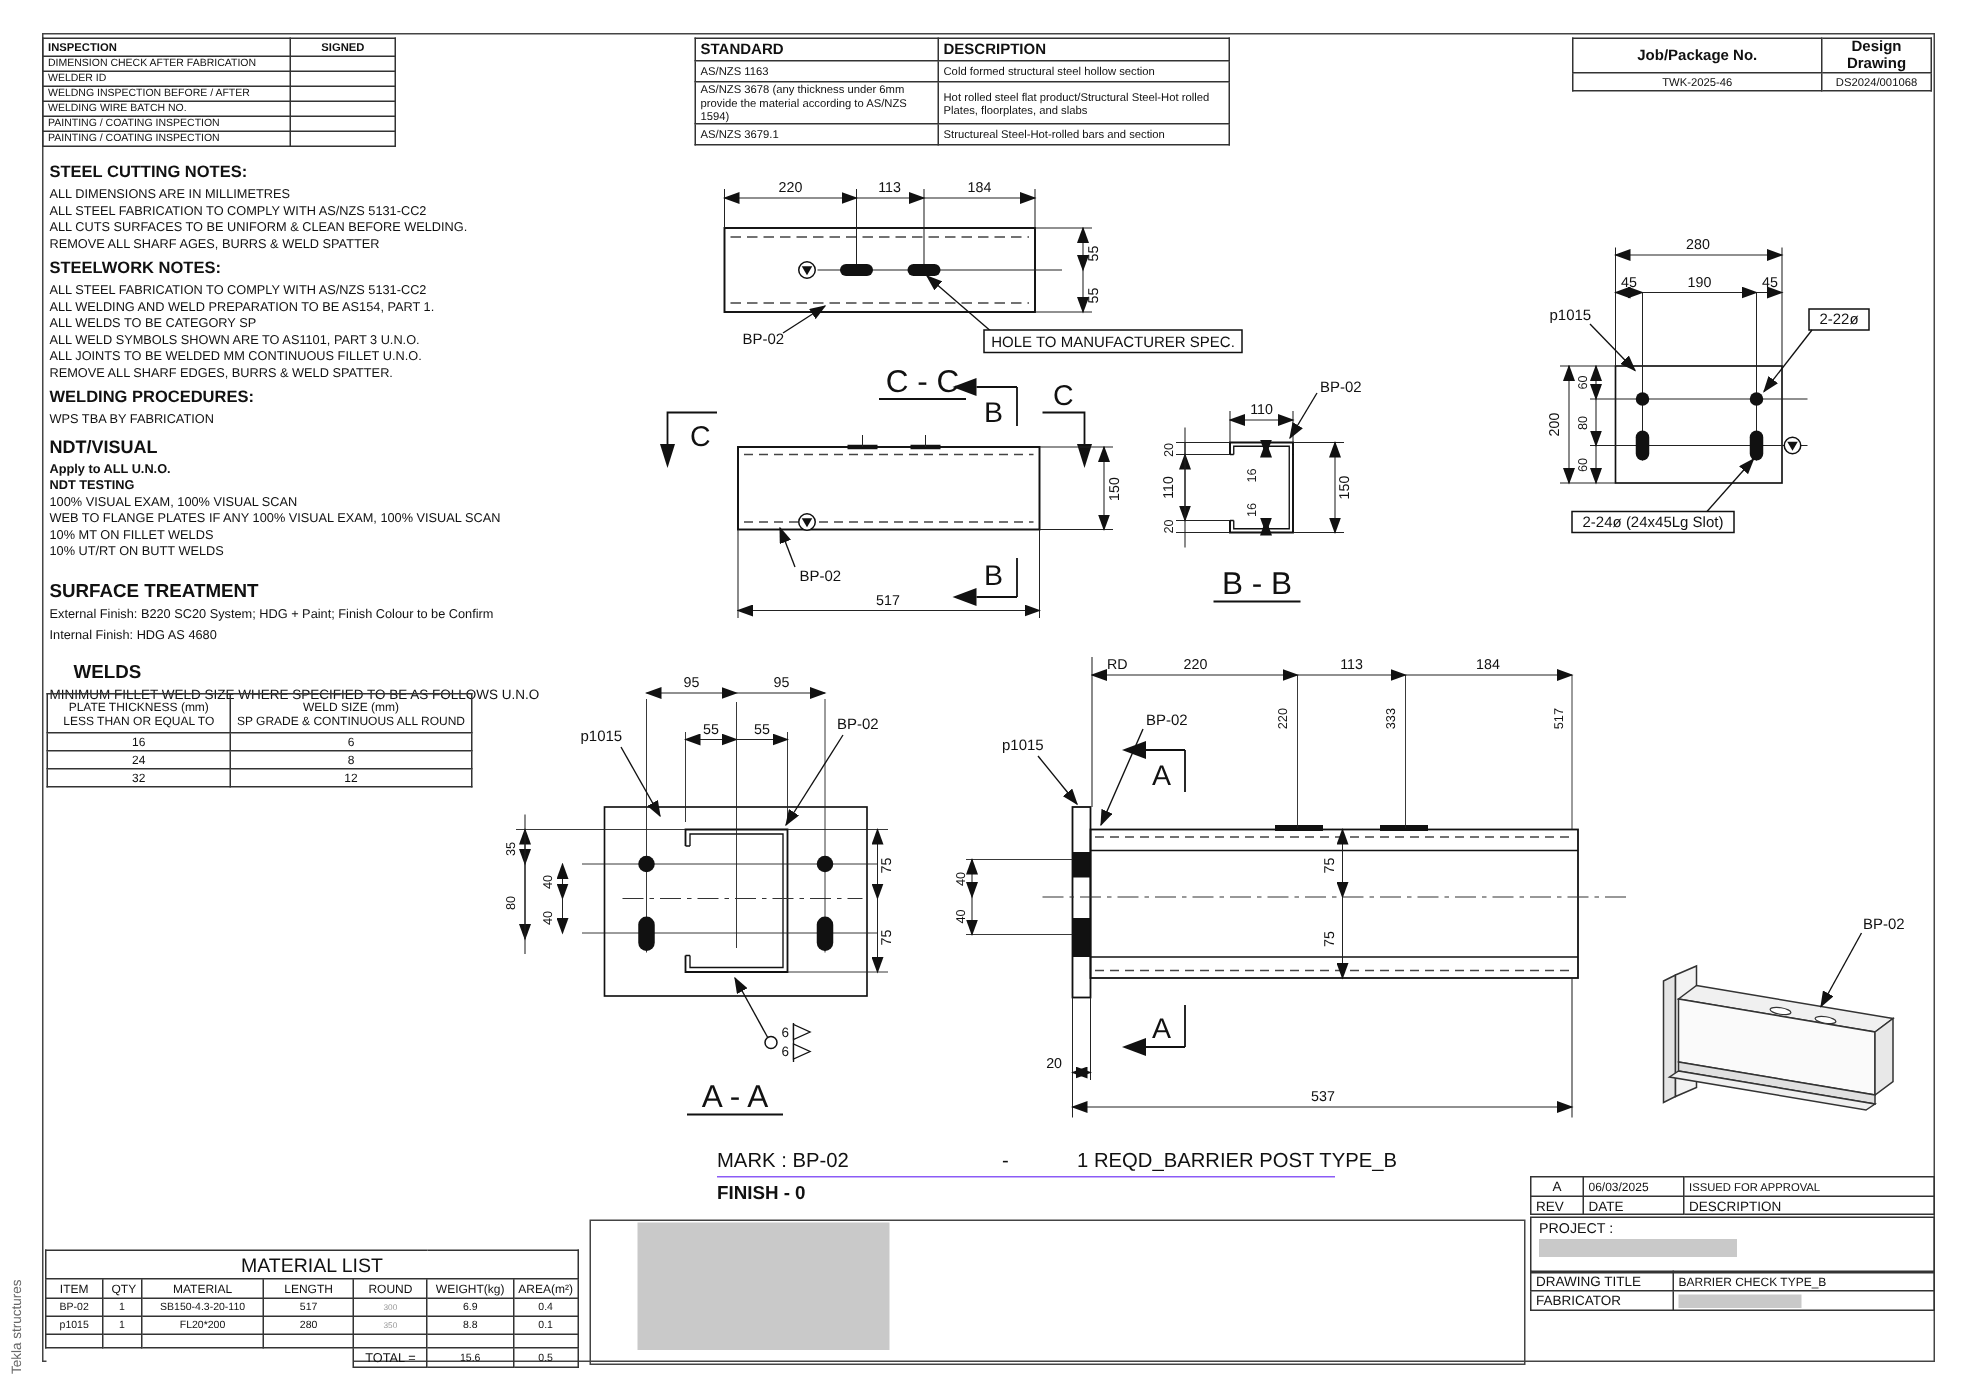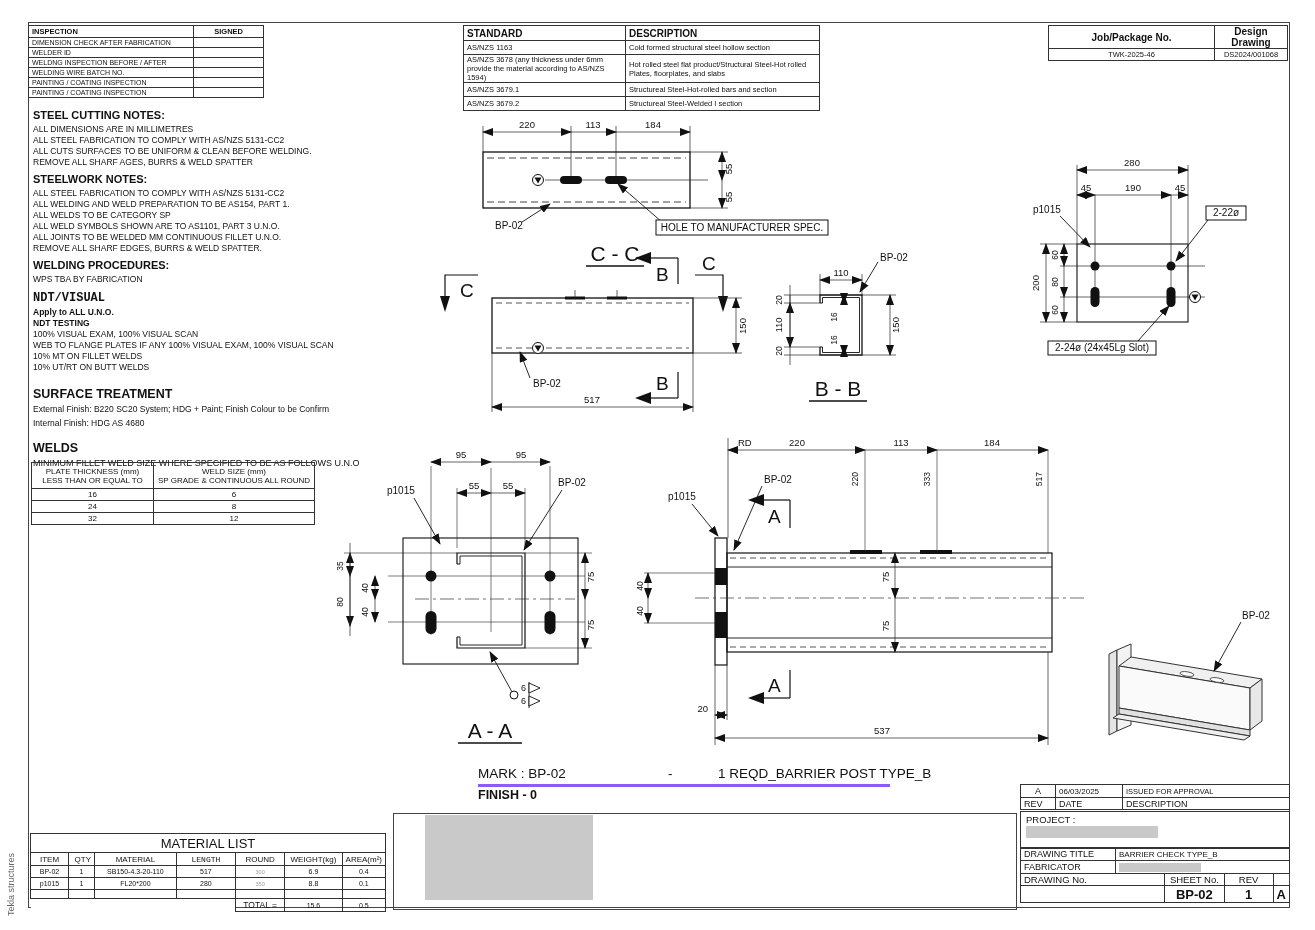--- a/index.html
+++ b/index.html
@@ -75,24 +75,20 @@
         <td>Cold formed structural steel hollow section</td>
       </tr>
   <tr style="height:27px;">
         <td>AS/NZS 3678 (any thickness under 6mm provide the material according to AS/NZS 1594)</td>
         <td>Hot rolled steel flat product/Structural Steel-Hot rolled Plates, floorplates, and slabs</td>
       </tr>
   <tr style="height:14px;">
         <td>AS/NZS 3679.1</td>
         <td>Structureal Steel-Hot-rolled bars and section</td>
       </tr>
-  <tr style="height:14px;">
-        <td>AS/NZS 3679.2</td>
-        <td>Structureal Steel-Welded I section</td>
-      </tr>
 </tbody>
   </table>
 
 <table class="abs" style="left:1048px;top:25px;width:240px;text-align:center;">
   <tbody>
       <tr style="height:13px;font-size:10px;font-weight:bold;">
     <td style="width:159px;">Job/Package No.</td>
     <td>Design Drawing</td>
   </tr>
   <tr style="height:12px;font-size:7.5px;">
@@ -110,31 +106,31 @@
   <div>REMOVE ALL SHARF AGES, BURRS &amp; WELD SPATTER</div>
   <div style="font-size:11px;font-weight:bold;margin:6px 0 3px;">STEELWORK NOTES:</div>
   <div>ALL STEEL FABRICATION TO COMPLY WITH AS/NZS 5131-CC2</div>
   <div>ALL WELDING AND WELD PREPARATION TO BE AS154, PART 1.</div>
   <div>ALL WELDS TO BE CATEGORY SP</div>
   <div>ALL WELD SYMBOLS SHOWN ARE TO AS1101, PART 3 U.N.O.</div>
   <div>ALL JOINTS TO BE WELDED MM CONTINUOUS FILLET U.N.O.</div>
   <div>REMOVE ALL SHARF EDGES, BURRS &amp; WELD SPATTER.</div>
   <div style="font-size:11px;font-weight:bold;margin:6px 0 3px;">WELDING PROCEDURES:</div>
   <div>WPS TBA BY FABRICATION</div>
-  <div style="font-size:12px;font-weight:bold;margin:8px 0 3px;font-family:Liberation Mono, monospace;">NDT/VISUAL</div>
+  <div style="font-size:12px;font-weight:bold;margin:8px 0 3px;">NDT/VISUAL</div>
   <div style="font-weight:bold;">Apply to ALL U.N.O.</div>
   <div style="font-weight:bold;">NDT TESTING</div>
   <div>100% VISUAL EXAM, 100% VISUAL SCAN</div>
   <div>WEB TO FLANGE PLATES IF ANY 100% VISUAL EXAM, 100% VISUAL SCAN</div>
   <div>10% MT ON FILLET WELDS</div>
   <div>10% UT/RT ON BUTT WELDS</div>
   <div style="font-size:12.5px;font-weight:bold;margin:16px 0 4px;">SURFACE TREATMENT</div>
   <div>External Finish: B220 SC20 System; HDG + Paint; Finish Colour to be Confirm</div>
   <div style="margin-top:3px;">Internal Finish: HDG AS 4680</div>
-  <div style="font-size:12.5px;font-weight:bold;margin:14px 0 4px;">WELDS</div>
+  <div style="font-size:12.5px;font-weight:bold;margin:14px 16px 4px;">WELDS</div>
   <div style="font-size:9px;">MINIMUM FILLET WELD SIZE WHERE SPECIFIED TO BE AS FOLLOWS U.N.O</div>
 </div>
 
 <table class="abs" style="left:31px;top:462px;width:284px;text-align:center;font-size:8px;">
   <tbody>
       <tr style="height:26px;">
     <td style="width:115px;"><span>PLATE THICKNESS (mm)</span><br><span>LESS THAN OR EQUAL TO</span></td>
     <td><span>WELD SIZE (mm)</span><br><span>SP GRADE &amp; CONTINUOUS ALL ROUND</span></td>
   </tr>
   <tr style="height:12px;">
@@ -462,40 +458,40 @@
     <polygon points="24,119 155,141 149,145 18,123" fill="#efefef" stroke="#333" stroke-width="1"></polygon>
     <ellipse cx="92" cy="79" rx="7" ry="2.2" transform="rotate(9 92 79)" fill="#fff" stroke="#333" stroke-width="0.8"></ellipse>
     <ellipse cx="122" cy="85" rx="7" ry="2.2" transform="rotate(9 122 85)" fill="#fff" stroke="#333" stroke-width="0.8"></ellipse>
   </g>
   <g>
     <text x="147" y="24" class="lbl">BP-02</text>
     <line x1="146" y1="27" x2="119" y2="76" stroke="#111" stroke-width="0.9" marker-end="url(#ah)"></line>
   </g>
 </svg>
 
-<div class="t" style="left:478px;top:766px;width:412px;height:18px;border-bottom:3px solid #8b5cf6;font-size:13.5px;">
+<div class="t" style="left:478px;top:766px;width:412px;height:18px;border-bottom:1px solid #8b5cf6;font-size:13.5px;">
   <span>MARK :  BP-02</span>
   <span style="position:absolute;left:190px;">-</span>
   <span style="position:absolute;left:240px;">1 REQD_BARRIER POST TYPE_B</span>
 </div>
 <div class="t" style="left:478px;top:788px;font-size:12.5px;font-weight:bold;">FINISH - 0</div>
 
 <div class="abs" style="left:393px;top:813px;width:622px;height:95px;border:1px solid #444;"></div>
 <div class="redact" style="left:425px;top:815px;width:168px;height:85px;"></div>
 
 <table class="abs" style="left:30px;top:833px;width:356px;text-align:center;font-size:7px;">
   <tbody>
       <tr style="height:19px;">
         <td colspan="7" style="font-size:13px;">MATERIAL LIST</td>
       </tr>
   <tr style="height:13px;font-size:8px;">
     <td style="width:36px;">ITEM</td>
     <td style="width:20px;text-align:right;">QTY</td>
     <td style="width:90px;">MATERIAL</td>
-    <td style="width:62px;font-family:Liberation Mono, monospace;">LENGTH</td>
+    <td style="width:62px;">LENGTH</td>
     <td style="width:48px;">ROUND</td>
     <td style="width:52px;">WEIGHT(kg)</td>
     <td>AREA(m²)</td>
   </tr>
   <tr style="height:12px;">
     <td>BP-02</td>
     <td>1</td>
     <td>SB150-4.3-20-110</td>
     <td>517</td>
     <td style="color:#999;font-size:5.5px;">300</td>
@@ -555,28 +551,13 @@
       <td style="font-size:8px;">BARRIER CHECK TYPE_B</td>
     </tr>
     <tr style="height:13px;">
       <td>FABRICATOR</td>
       <td>
             <div class="redact" style="position:relative;left:0;top:0;width:82px;height:9px;"></div>
           </td>
     </tr>
   </tbody>
     </table>
-  <table style="position:absolute;top:89px;width:270px;font-size:9.5px;">
-    <tbody>
-        <tr style="height:12px;">
-      <td style="width:178px;">DRAWING No.</td>
-      <td style="width:52px;text-align:center;">SHEET No.</td>
-      <td style="text-align:center;">REV</td>
-    </tr>
-    <tr style="height:17px;text-align:center;font-weight:bold;font-size:13px;">
-      <td style="border-right:none;width:116px;"></td>
-      <td style="border-left:1px solid #333;width:62px;">BP-02</td>
-      <td style="width:52px;">1</td>
-      <td>A</td>
-    </tr>
-  </tbody>
-    </table>
 </div>
 
 </body></html>

